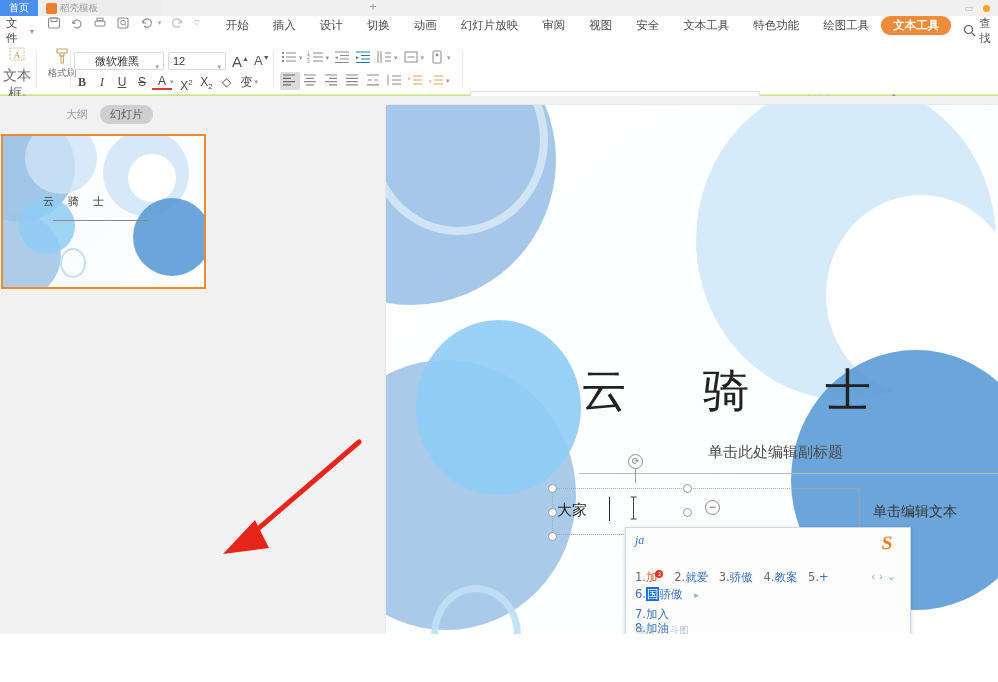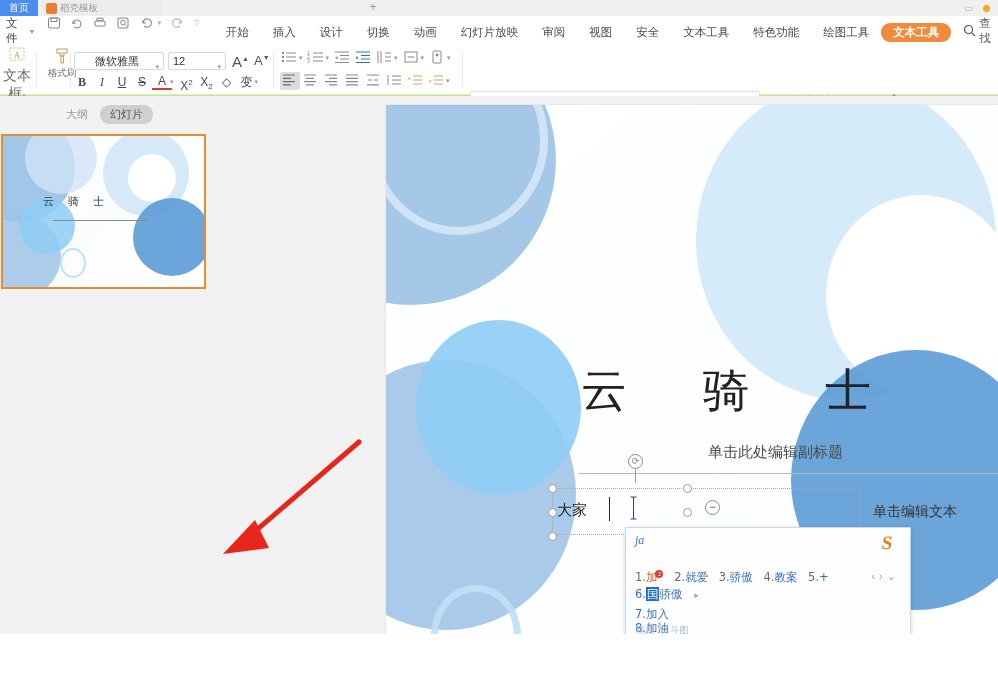--- a/index.html
+++ b/index.html
@@ -27,21 +27,21 @@
            font-size:12px;line-height:15px;color:#999;}
   .tb-dot{width:7px;height:7px;border-radius:50%;background:#f5a623;}
 
   
   .ribtabs{position:absolute;left:0;top:16px;width:998px;height:27px;background:#fff;
            display:flex;align-items:flex-start;font-size:11.5px;color:#555;}
   .rt-file{margin-left:6px;display:flex;align-items:center;gap:3px;color:#444;font-size:11.5px;}
   .qat{display:flex;align-items:center;gap:9px;margin-left:12px;color:#8a8a8a;}
   .qat svg{display:block;}
   .rt-items{display:flex;align-items:center;gap:0;margin-left:14px;}
-  .rt-item{padding:0 12px;white-space:nowrap;color:#4a4a4a;font-size:11.5px;margin-top:7px;}
+  .rt-item{padding:0 12px;white-space:nowrap;color:#4a4a4a;font-size:11.5px;}
   .rt-item.active{background:#ef8b3a;color:#fff;border-radius:9px;padding:2px 12px;font-weight:bold;}
   .rt-find{display:flex;align-items:center;gap:3px;margin-left:12px;color:#555;font-size:11.5px;}
 
   
   .ribbon{position:absolute;left:0;top:43px;width:998px;height:52px;background:#fff;
           border-bottom:1px solid #e3e3e3;}
   .sep{position:absolute;top:8px;width:1px;height:36px;background:#eaeaea;}
 
   .txtbox-btn{position:absolute;left:0;top:3px;width:34px;text-align:center;color:#6b6b6b;font-size:10px;}
   .txtbox-ico{width:22px;height:20px;margin:0 auto 1px;position:relative;}

